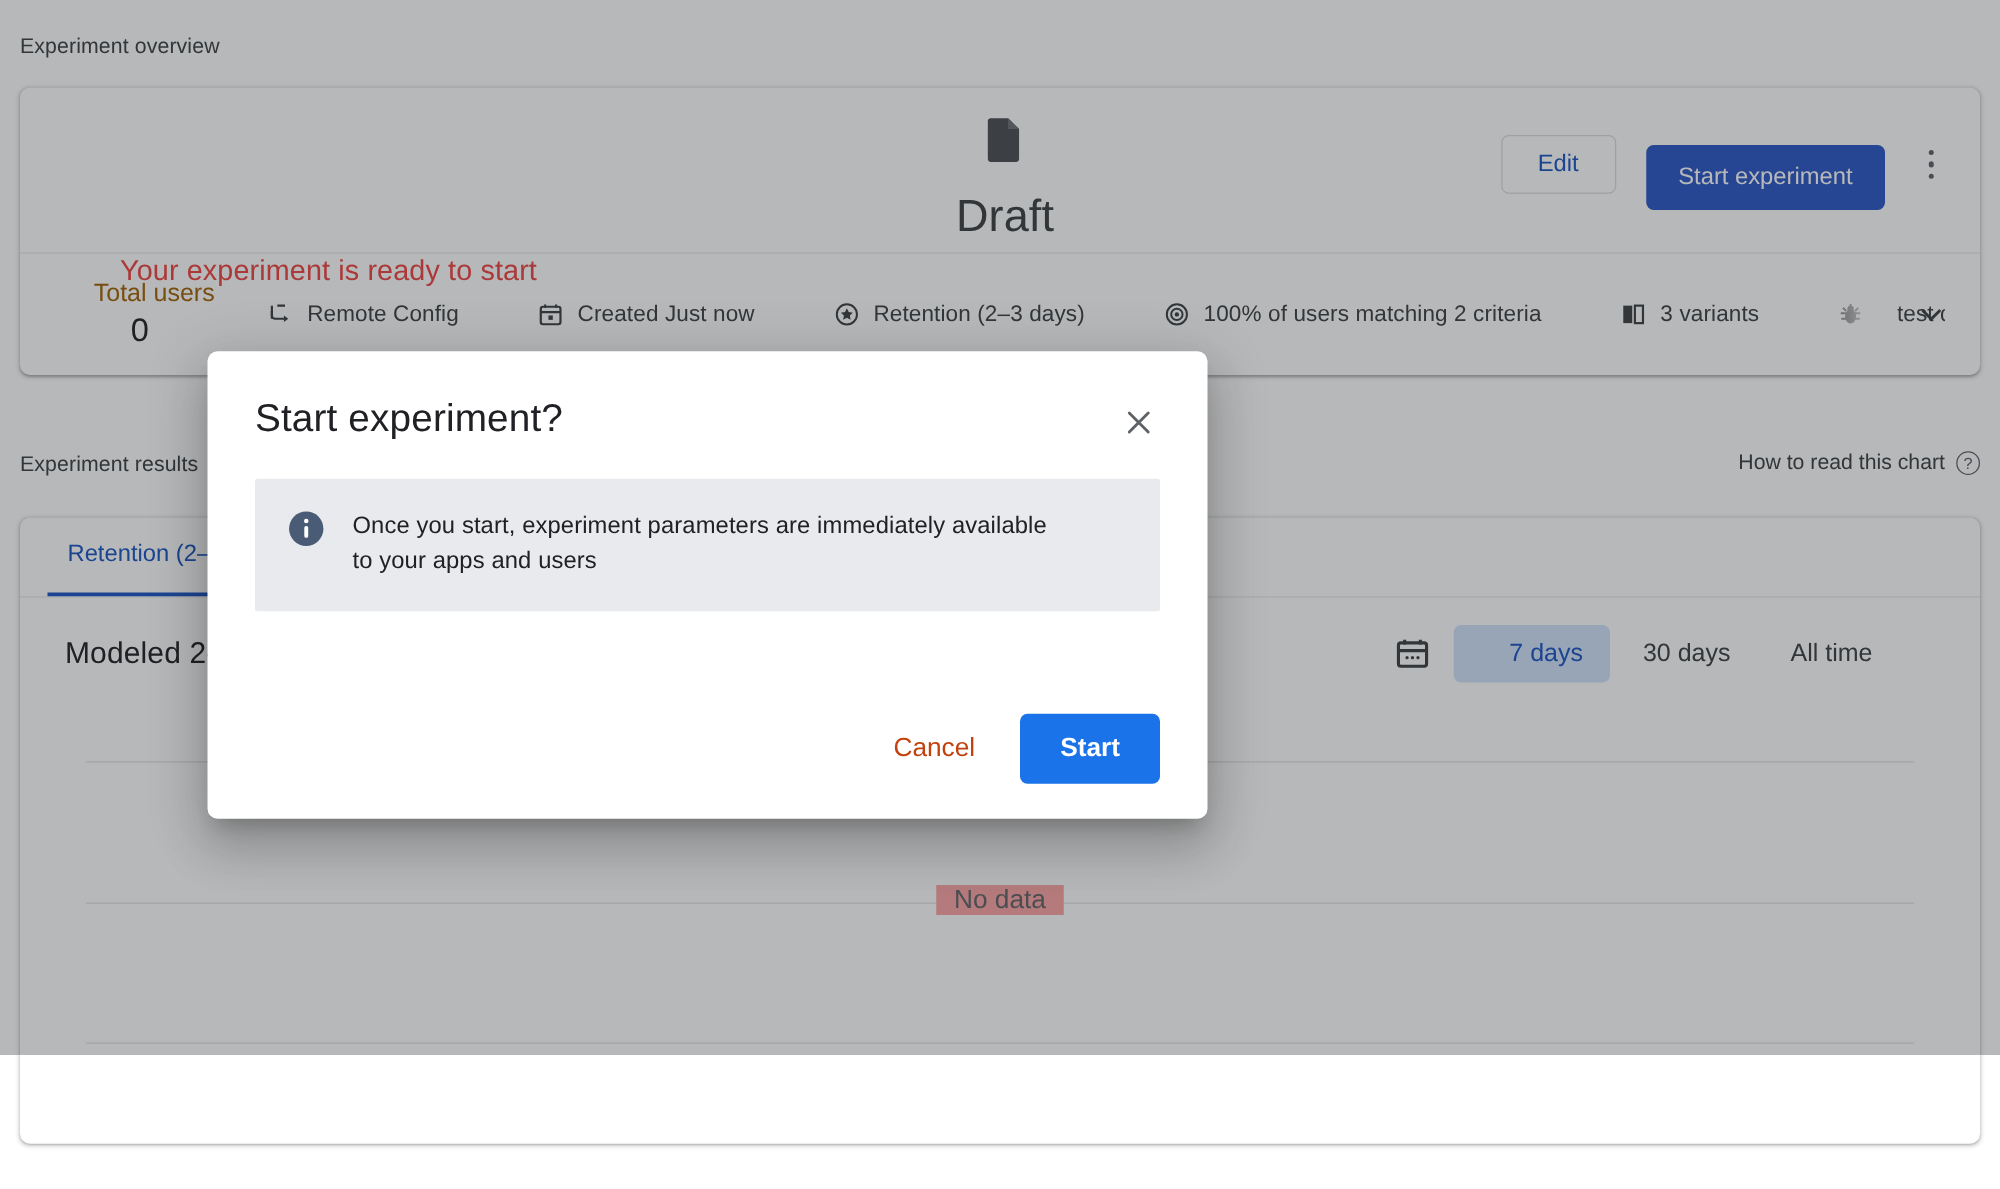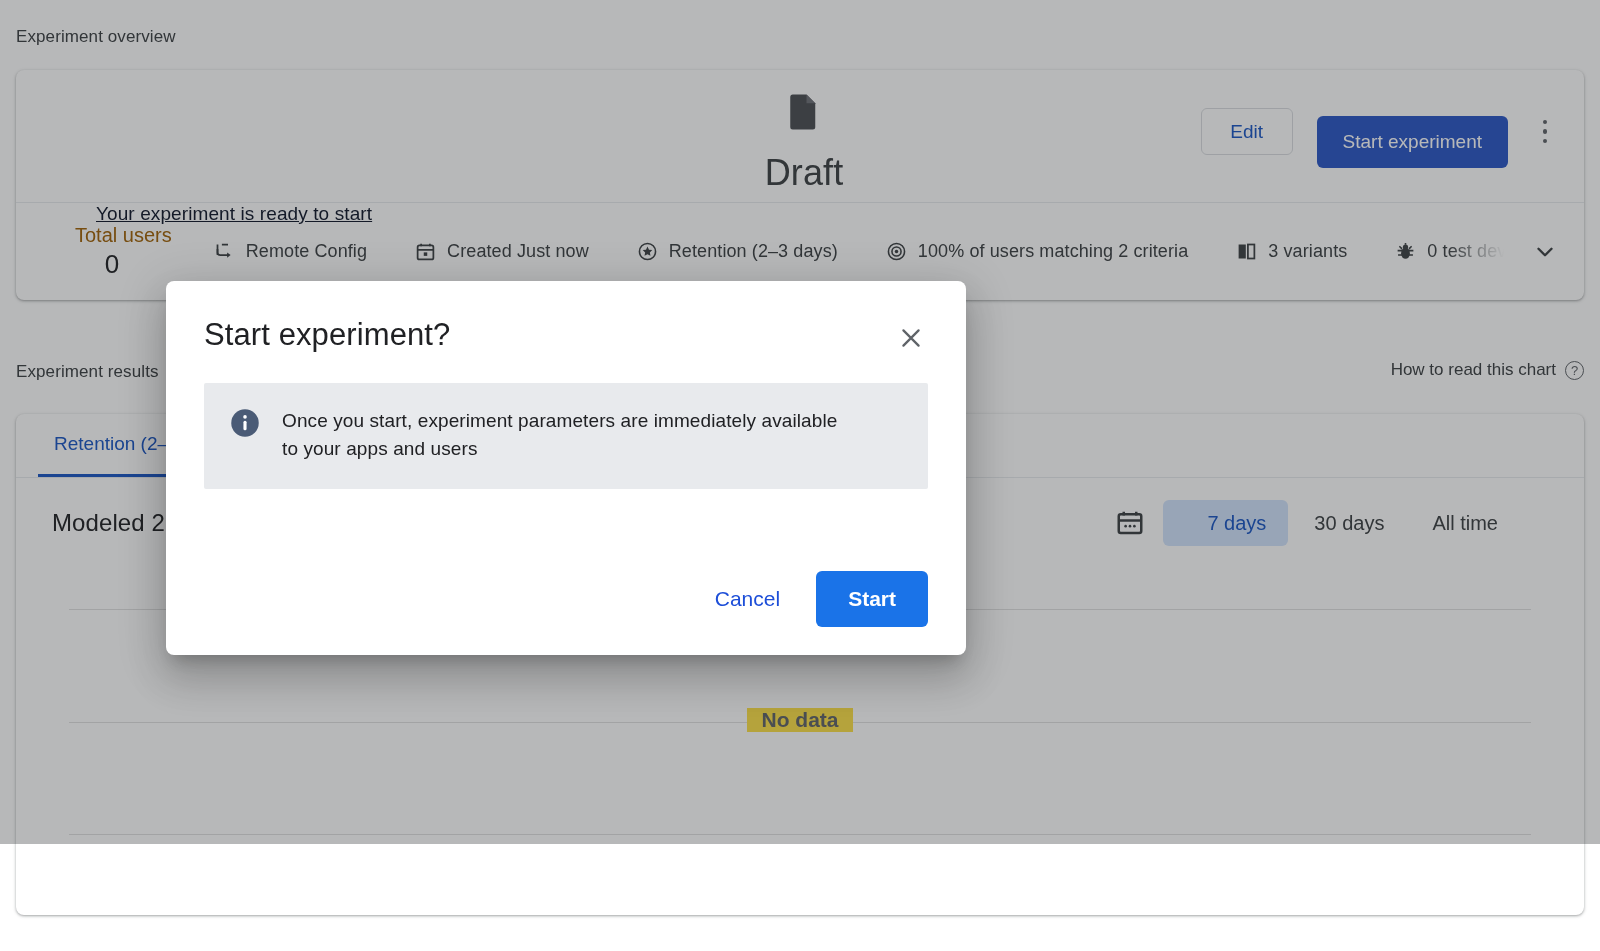--- a/index.html
+++ b/index.html
@@ -52,21 +52,21 @@
     position: relative; height: 132px;
     padding: 24px 20px 0 28px;
   }
   #status-row { display: flex; align-items: center; gap: 22px; flex-direction: column; }
   #doc-icon { width: 30px; height: 36px; flex: none; }
   #status-title {
     font-size: 36px; font-weight: 400; color: #3c4043; letter-spacing: .1px;
   }
   #status-sub {
     margin: 9px 0 0 52px;
-    font-size: 19px; color: #0f172a; letter-spacing: .1px; text-decoration: underline;
+    font-size: 23px; color: #ef4444; letter-spacing: .1px;
   }
   #head-actions {
     position: absolute; right: 26px; top: 25px;
     display: flex; align-items: center; gap: 24px;
   }
   .btn-outline {
     min-width: 92px; height: 47px; padding: 0 22px;
     border: 1px solid #dadce0; border-radius: 6px;
     background: transparent; color: #1a56c4;
     font-family: inherit; font-size: 19px; font-weight: 500;
@@ -89,21 +89,21 @@
   #overview-meta {
     position: relative; height: 98px;
     border-top: 1px solid #e8eaed;
     display: flex; align-items: center;
     padding: 0 28px 0 36px;
     overflow: hidden;
   }
   #total-users { display: flex; flex-direction: column; align-items: center; margin-right: 42px; flex: none;}
   #total-users .lbl { font-size: 20px; color: #a16207; margin-left: 23px; }
   #total-users .val { font-size: 26px; color: #202124; margin-top: 2px; }
-  #meta-items { display: flex; gap: 48px; flex: 1 1 auto; overflow: hidden; }
+  #meta-items { display: flex; gap: 63px; flex: 1 1 auto; overflow: hidden; }
   .meta-item { display: flex; align-items: center; gap: 11px; flex: none; }
   .meta-item .mtxt { font-size: 18px; color: #3c4043; white-space: nowrap; letter-spacing: .1px; }
   .meta-icon { width: 21px; height: 21px; flex: none; display: block; }
   #meta-fade {
     position: absolute; right: 66px; top: 1px; bottom: 0; width: 70px;
     background: linear-gradient(to right, rgba(255,255,255,0), #ffffff 80%);
     pointer-events: none;
   }
   #meta-expand {
     position: absolute; right: 22px; top: 50%; transform: translateY(-50%);
@@ -147,22 +147,22 @@
   .gridline { position: absolute; left: 53px; right: 53px; height: 1px; background: #e0e0e0; }
   #g1 { top: 41px; }
   #g2 { top: 154px; }
   #g3 { top: 266px; }
   #nodata {
     position: absolute; left: 0; right: 0; top: 140px;
     display: flex; align-items: center; justify-content: center;
     pointer-events: none;
   }
   #nodata span {
-    background: #fde047; padding: 0 14px;
-    font-size: 21px; color: #5f6368; font-weight: bold;
+    background: #fca5a5; padding: 0 14px;
+    font-size: 21px; color: #5f6368;
   }
 
   
   #scrim {
     position: absolute; inset: 0;
     background: rgba(32,33,36,.32);
   }
   #modal {
     position: absolute; left: 166px; top: 281px;
     width: 800px; height: 374px;
@@ -187,21 +187,21 @@
   #info-text {
     font-size: 19px; line-height: 1.48; color: #202124;
     max-width: 560px; letter-spacing: .1px;
   }
   #modal-actions {
     position: absolute; right: 38px; bottom: 28px;
     display: flex; align-items: center; gap: 14px;
   }
   #cancel-btn {
     height: 48px; padding: 0 22px; border: none; background: transparent;
-    font-family: inherit; font-size: 21px; color: #1d4ed8; cursor: pointer;
+    font-family: inherit; font-size: 21px; color: #c2410c; cursor: pointer;
     border-radius: 6px;
   }
   #start-btn {
     height: 56px; padding: 0 32px; border: none; border-radius: 6px;
     background: #1a73e8; color: #ffffff;
     font-family: inherit; font-size: 21px; font-weight: 700; cursor: pointer;
   }
 </style>
 </head>
 <body>

